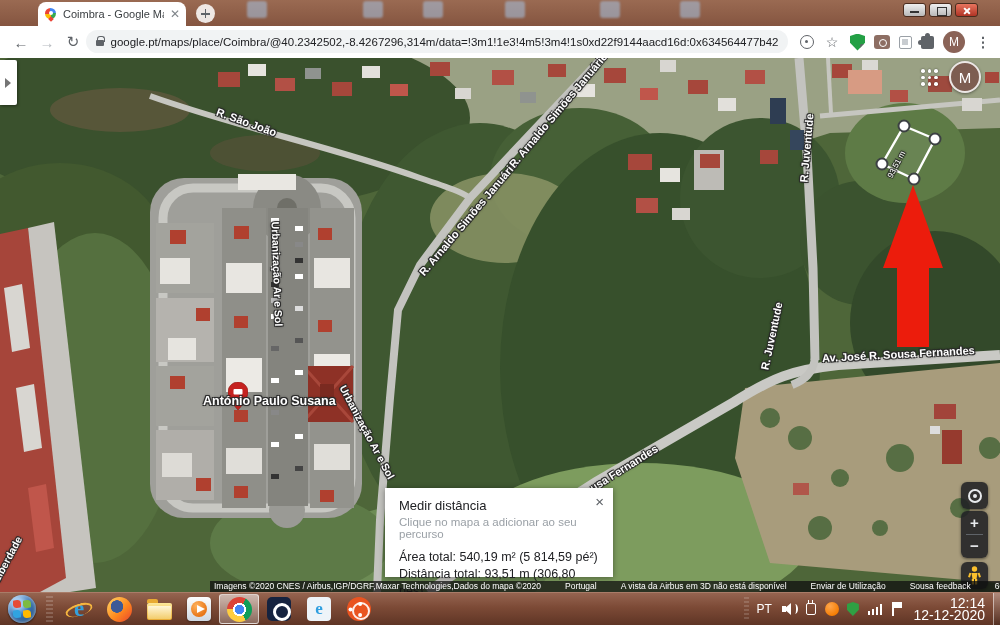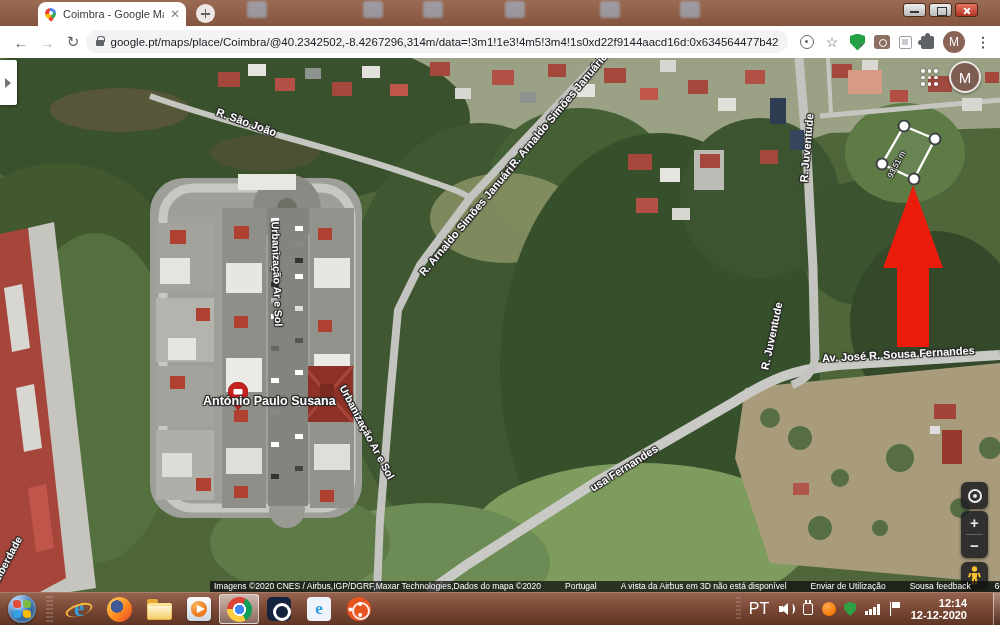--- a/index.html
+++ b/index.html
@@ -161,38 +161,38 @@
   .ie-box { width:24px; height:24px; border-radius:4px; background:#eef4f9; display:flex; align-items:center;
     justify-content:center; font-weight:bold; color:#2f9fe0; font-size:17px; font-family:"Liberation Serif",serif; }
   .ubu { width:24px; height:24px; border-radius:50%; background:#e95420; position:relative; }
   .ubu::before { content:""; position:absolute; left:5px; top:5px; width:14px; height:14px;
     border-radius:50%; border:2px solid rgba(255,255,255,.9); }
   .ubu::after { content:""; position:absolute; left:1px; top:10px; width:5px; height:5px; border-radius:50%;
     background:#fff; box-shadow:12px -7px 0 #fff, 12px 7px 0 #fff; transform:scale(.8); }
   .tray { margin-left:auto; display:flex; align-items:center; height:33px; }
   .tray-sep { width:5px; height:24px; margin-right:8px;
     background:repeating-linear-gradient(rgba(255,255,255,.3) 0 2px, transparent 2px 4px); opacity:.5; }
-  .tray-lang { color:#fff; font-size:16px; margin-right:10px; }
+  .tray-lang { color:#fff; font-size:12px; margin-right:10px; }
   .spk { position:relative; width:16px; height:14px; margin-right:8px; }
   .spk .box { position:absolute; left:0; top:4px; width:4px; height:6px; background:#fff; }
   .spk .cone { position:absolute; left:2px; top:1px; border-right:7px solid #fff;
     border-top:6px solid transparent; border-bottom:6px solid transparent; }
   .spk .wave { position:absolute; left:10px; top:2px; width:6px; height:10px;
     border-right:2px solid #fff; border-radius:50%; }
   .plug { width:10px; height:12px; border:1.6px solid #fff; border-radius:2px; position:relative; margin-right:9px; }
   .plug::before { content:""; position:absolute; left:1px; top:-4px; width:1.6px; height:3px; background:#fff; box-shadow:4px 0 0 #fff; }
   .avast { width:14px; height:14px; border-radius:50%; background:radial-gradient(circle at 35% 30%, #ffa64d, #f47b00 75%); margin-right:8px; }
   .tray-shield { width:12px; height:14px; background:#2fa043;
     clip-path:polygon(50% 0,100% 15%,100% 55%,50% 100%,0 55%,0 15%); margin-right:9px; }
   .sig { display:flex; align-items:flex-end; gap:1.5px; margin-right:9px; }
   .sig i { display:block; width:2.5px; background:#fff; }
   .flagic { position:relative; width:12px; height:14px; margin-right:10px; }
   .flagic::before { content:""; position:absolute; left:1px; top:0; width:1.6px; height:14px; background:#fff; }
   .flagic::after { content:""; position:absolute; left:3px; top:0; width:8px; height:6px; background:#fff; }
-  .clock { text-align:right; color:#fff; font-size:11px; line-height:12px; margin-right:26px;font-weight:bold; }
+  .clock { text-align:right; color:#fff; font-size:14px; line-height:12px; margin-right:8px; }
   .sliver { width:7px; height:33px; border-left:1px solid rgba(255,255,255,.5);
     background:linear-gradient(rgba(255,255,255,.25),rgba(0,0,0,.15)); }
 </style>
 </head>
 <body>
 
 <div class="stage">
 
   <div class="titlebar">
     <div class="smudge" style="left:247px"></div>
@@ -458,20 +458,27 @@
         <circle cx="6.5" cy="3" r="2.7" fill="#fbc02d"></circle>
         <path d="M3.5 7 h6 l-1 6 h-4 z" fill="#fbc02d"></path>
         <rect x="3.8" y="13" width="2.2" height="5.5" fill="#fbc02d"></rect>
         <rect x="7" y="13" width="2.2" height="5.5" fill="#fbc02d"></rect>
         <rect x="1.4" y="7" width="2" height="4.5" fill="#fbc02d" transform="rotate(18 2.4 7)"></rect>
         <rect x="9.6" y="7" width="2" height="4.5" fill="#fbc02d" transform="rotate(-18 10.6 7)"></rect>
       </svg>
     </div>
 
     
+    <div class="measure-popup">
+      <div class="mp-title">Medir distância</div>
+      <div class="mp-sub">Clique no mapa a adicionar ao seu percurso</div>
+      <div class="mp-line">Área total: 540,19 m² (5 814,59 pé²)</div>
+      <div class="mp-line">Distância total: 93,51 m (306,80 pés)</div>
+      <span class="mp-close">×</span>
+    </div>
 
     
     <div class="attrib">
       <span>Imagens ©2020 CNES / Airbus,IGP/DGRF,Maxar Technologies,Dados do mapa ©2020</span>
       <span class="at-gap">Portugal</span>
       <span class="at-gap">A vista da Airbus em 3D não está disponível</span>
       <span class="at-gap">Enviar de Utilização</span>
       <span class="at-gap">Sousa feedback</span>
       <span class="at-gap">60 m</span>
       <span class="scalebar"></span>

